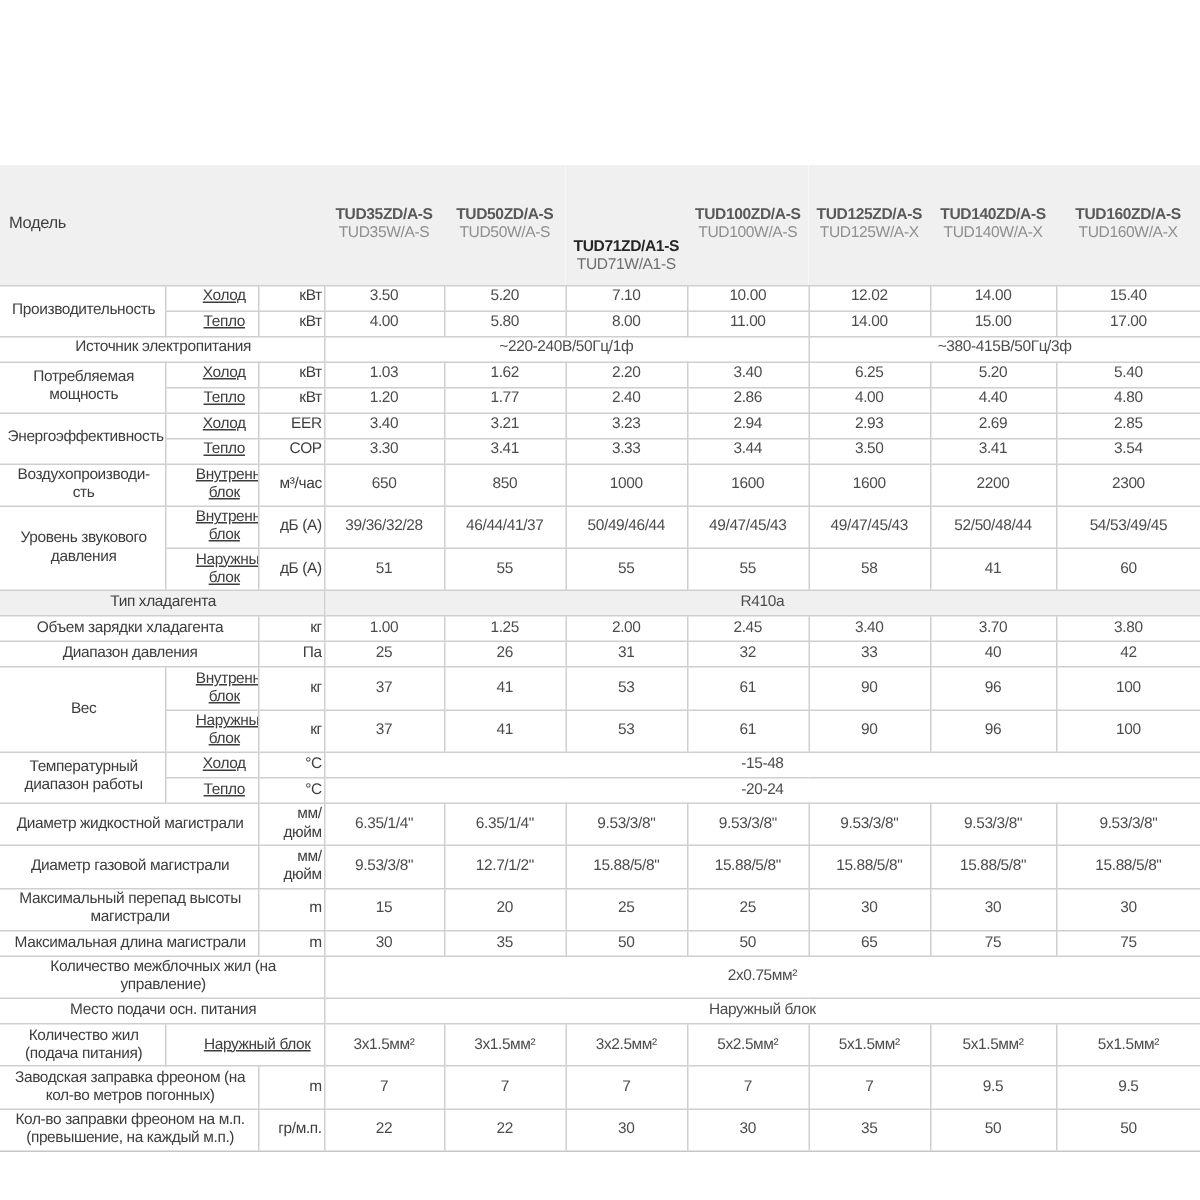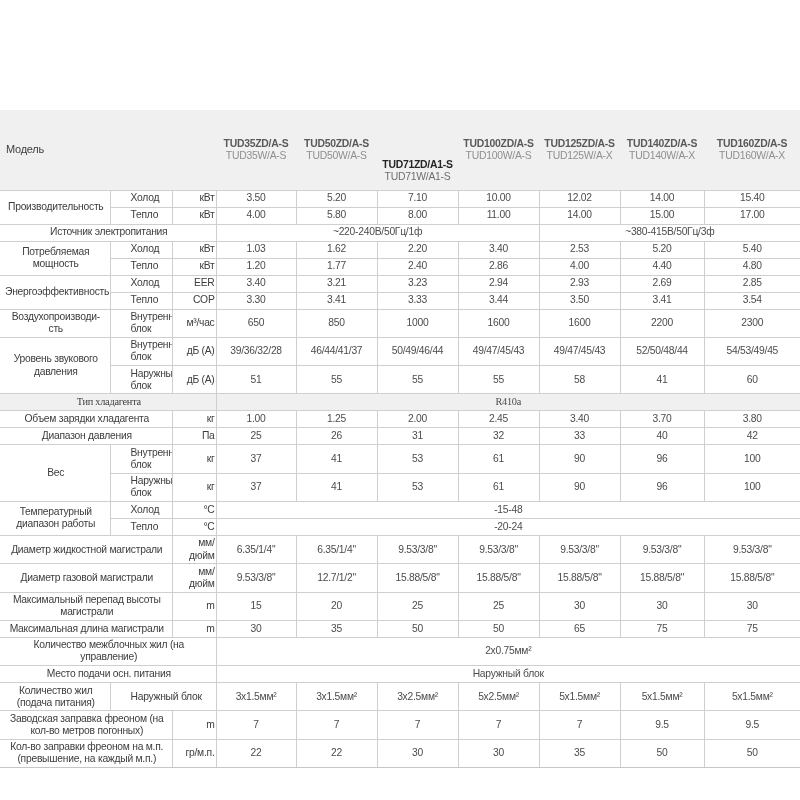--- a/index.html
+++ b/index.html
@@ -11,24 +11,24 @@
   thead th{border:none;background:#f0f0f0;}
   thead tr{height:51px;}
   tbody tr{height:17px;}
   .mlabel{text-align:left;font-size:11px;font-weight:400;color:#3f3f3f;padding-left:6px;}
   .mcol{text-align:center;padding:6px 1px;}
   .mcol .l1{font-weight:700;color:#595959;font-size:10.4px;white-space:nowrap;}
   .mcol .l2{font-weight:400;color:#8f8f8f;font-size:10.4px;white-space:nowrap;}
   .mcol.hl .l1{color:#262626;margin-top:43px;}
   .mcol.hl .l2{color:#6e6e6e;}
   .lbl{text-align:center;color:#3d3d3d;padding-left:5px;}
-  .sub{text-align:left;color:#3d3d3d;padding-left:20px;}
+  .sub{text-align:center;color:#3d3d3d;padding-left:20px;text-decoration:underline;}
   .unit{text-align:right;color:#3d3d3d;padding:1.5px 1px;}
   .val{text-align:center;color:#4c4c4c;}
-  tr.gray td{background:#f0f0f0;font-family:Liberation Serif, serif;}
+  tr.gray td{background:#f0f0f0;}
 </style>
 </head>
 <body>
 
 <div class="table-wrap">
   <table>
     <colgroup>
       <col style="width:110px">
         <col style="width:62px">
         <col style="width:44px">
@@ -103,21 +103,21 @@
           <td class="val" colspan="3">~380-415В/50Гц/3ф</td>
         </tr>
         <tr>
           <td class="lbl" colspan="1" rowspan="2">Потребляемая мощность</td>
           <td class="sub" colspan="1">Холод</td>
           <td class="unit">кВт</td>
           <td class="val">1.03</td>
           <td class="val">1.62</td>
           <td class="val">2.20</td>
           <td class="val">3.40</td>
-          <td class="val">2.53</td>
+          <td class="val">6.25</td>
           <td class="val">5.20</td>
           <td class="val">5.40</td>
         </tr>
         <tr>
           <td class="sub" colspan="1">Тепло</td>
           <td class="unit">кВт</td>
           <td class="val">1.20</td>
           <td class="val">1.77</td>
           <td class="val">2.40</td>
           <td class="val">2.86</td>

